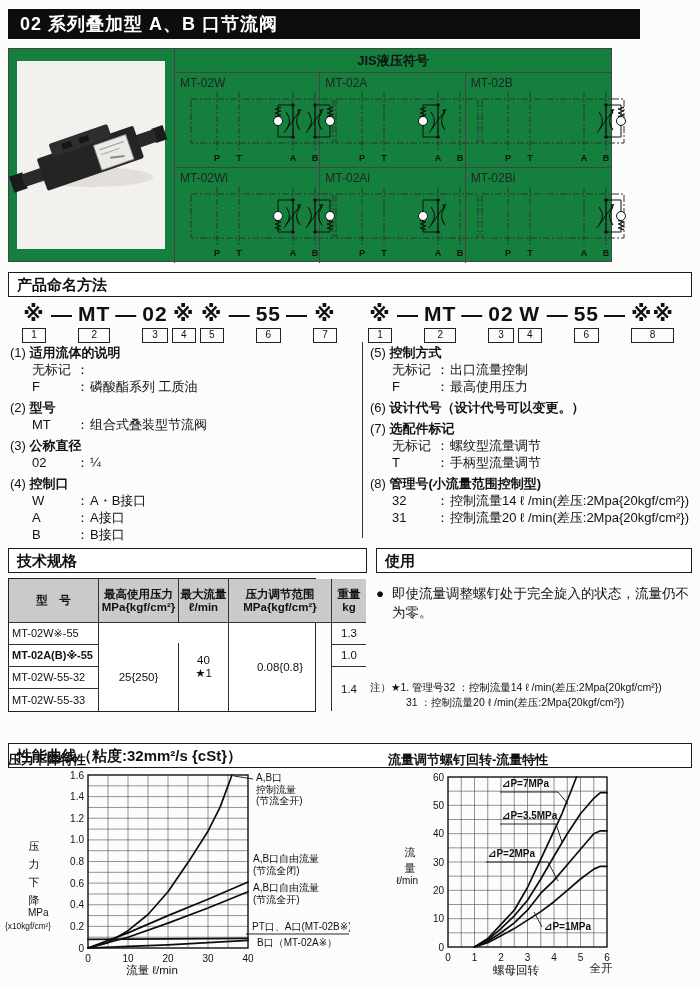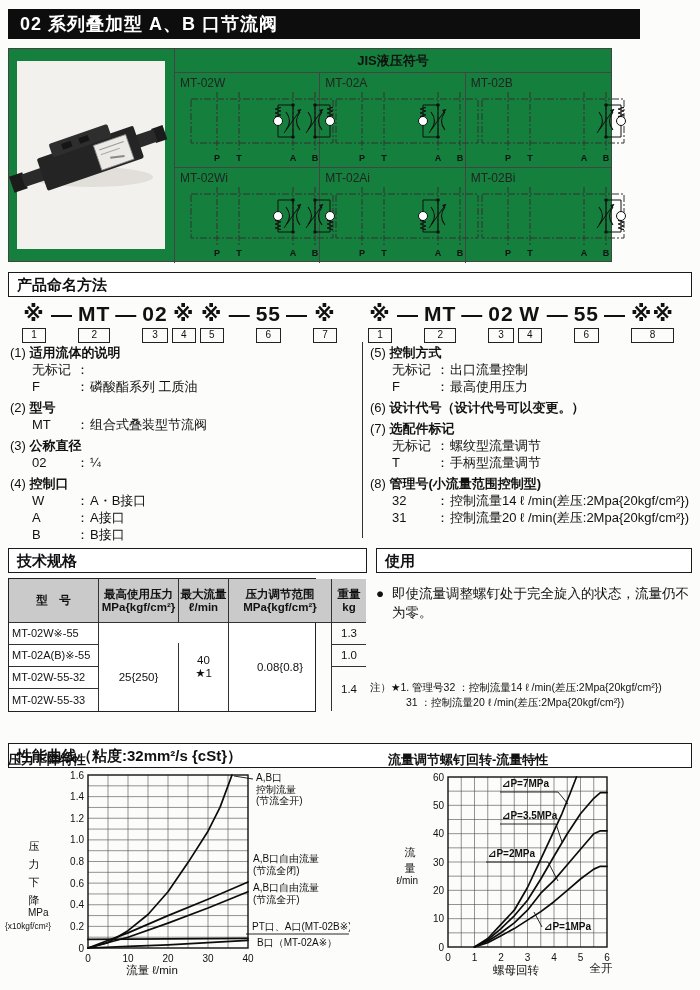--- a/index.html
+++ b/index.html
@@ -443,21 +443,21 @@
       </div>
       <div class="sc head" style="grid-area: 1 / 4 / 2 / 5;">
         <div>压力调节范围</div>
         <div>MPa{kgf/cm²}</div>
       </div>
       <div class="sc head noR" style="grid-area: 1 / 5 / 2 / 6;">
         <div>重量</div>
         <div>kg</div>
       </div>
       <div class="sc model" style="grid-area: 2 / 1 / 3 / 2;">MT-02W※-55</div>
-      <div class="sc model" style="grid-area: 3 / 1 / 4 / 2;">MT-02A(B)※-55</div>
+      <div class="sc model" style="grid-area: 3 / 1 / 4 / 2; font-weight: bold;">MT-02A(B)※-55</div>
       <div class="sc model" style="grid-area: 4 / 1 / 5 / 2;">MT-02W-55-32</div>
       <div class="sc model noB" style="grid-area: 5 / 1 / 6 / 2;">MT-02W-55-33</div>
       <div class="sc noB" style="grid-area: 2 / 2 / 6 / 3; margin-top: 20px;">25{250}</div>
       <div class="sc noB" style="grid-area: 2 / 3 / 6 / 4;">
         <div>40</div>
         <div>★1</div>
       </div>
       <div class="sc noB" style="grid-area: 2 / 4 / 6 / 5;">0.08{0.8}</div>
       <div class="sc noR" style="grid-area: 2 / 5 / 3 / 6;">1.3</div>
       <div class="sc noR" style="grid-area: 3 / 5 / 4 / 6;">1.0</div>

